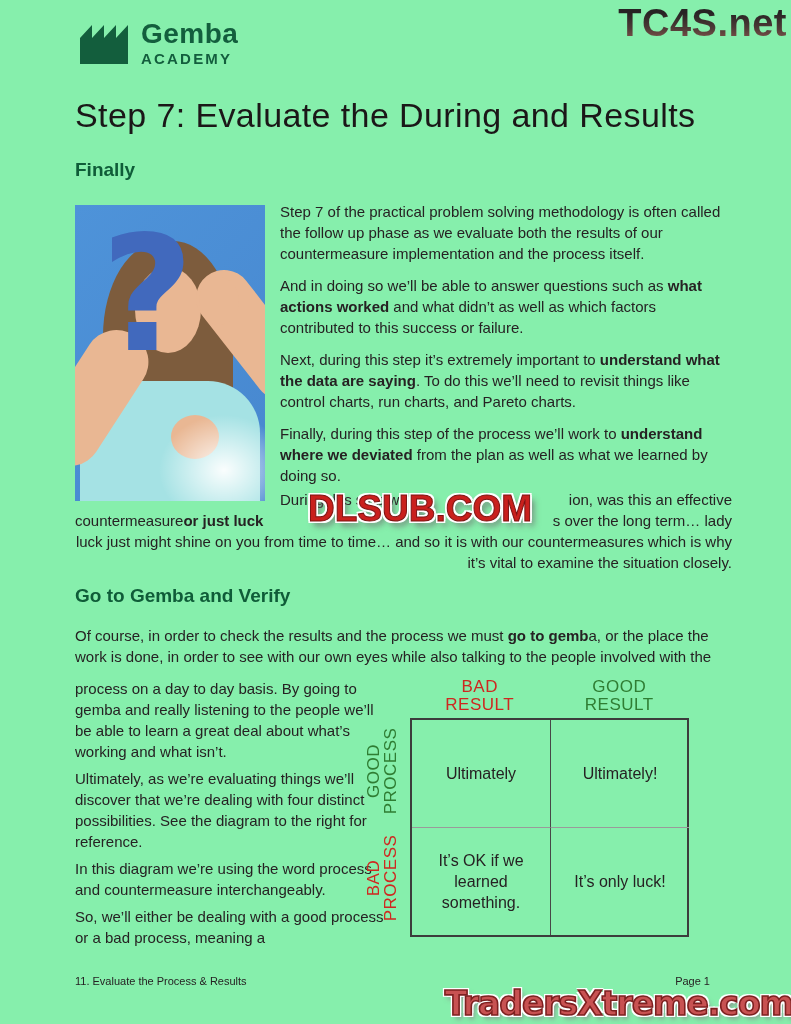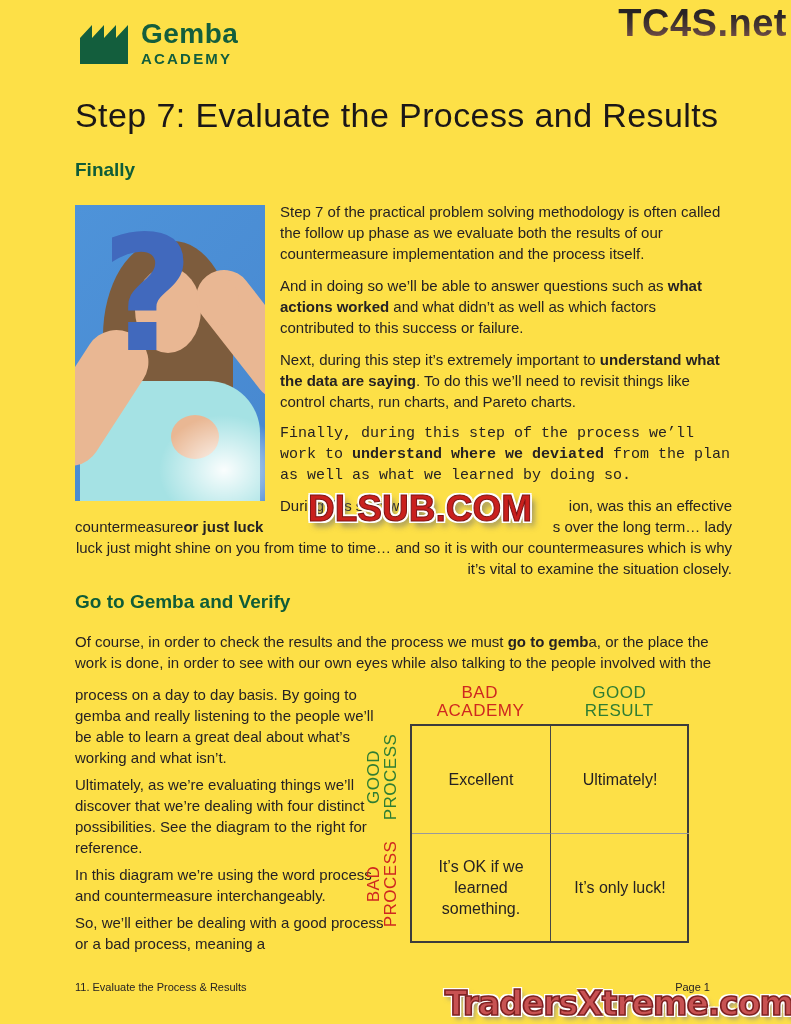--- a/index.html
+++ b/index.html
@@ -1,20 +1,20 @@
 <!DOCTYPE html>
 <html><head>
 <meta charset="utf-8">
 <style>
   * { box-sizing: border-box; margin: 0; padding: 0; }
   html,body { background:#fff; }
   .page {
     position: relative;
     width: 791px; height: 1024px;
-    background: #fde047;
+    background: #86efac;
     font-family: "Liberation Sans", sans-serif;
     color: #262223;
     overflow: hidden;
     margin: 0 auto;
   }
   .content { position: relative; padding: 96px 59px 0 75px; }
 
   
   .logo { position:absolute; top:20px; left:78px; display:flex; align-items:flex-start; gap:7px; }
   .logo svg { display:block; }
@@ -41,21 +41,21 @@
   h2.green { font-size:19px; font-weight:bold; color:#0f5c38; }
   h2.overview { margin:24px 0 20px; }
   h2.gemba { margin:12px 0 18px; }
   p, .line { font-size:15px; line-height:21px; }
   p { margin:0 0 11px; }
   b { font-weight:bold; }
 
   
   .overview-body { position:relative; }
   .ov-text { margin-left:205px; }
-  .ov-text p:last-child { margin-bottom:9px;font-family:Liberation Mono, monospace; }
+  .ov-text p:last-child { margin-bottom:3px; }
 
   .photo {
     position:absolute; left:0; top:4px; width:190px; height:296px;
     background: linear-gradient(135deg,#4e93d9 0%, #4787cf 100%);
     overflow:hidden;
   }
   .hair  { position:absolute; left:28px; top:36px; width:130px; height:235px; background:#7d5c3d; border-radius:60px 60px 45px 45px / 95px 95px 60px 60px; }
   .face  { position:absolute; left:60px; top:62px; width:66px; height:86px; background:#e9b793; border-radius:50%; }
   .shirt { position:absolute; left:5px; bottom:-12px; width:180px; height:132px; background:#a5e2e4; border-radius:52px 52px 8px 8px; }
   .arm-l { position:absolute; left:-14px; bottom:28px; width:64px; height:150px; background:#e9b793; border-radius:32px; transform:rotate(33deg); }
@@ -135,21 +135,21 @@
     </span>
     <span class="logo-txt">
       <div class="logo-name">Gemba</div>
       <div class="logo-sub">ACADEMY</div>
     </span>
   </div>
 
   <div class="tc4s">TC4S.net</div>
 
   <div class="content">
-    <h1 class="title">Step 7: Evaluate the Process and Results</h1>
+    <h1 class="title">Step 7: Evaluate the During and Results</h1>
 
     <h2 class="green overview">Finally</h2>
 
     <div class="overview-body">
 
       <div class="photo">
         <div class="hair"></div>
         <div class="face"></div>
         <div class="arm-r"></div>
         <div class="shirt"></div>
@@ -192,30 +192,30 @@
       <div class="narrow">
         <p>process on a day to day basis.  By going to gemba and really listening to the people we’ll be able to learn a great deal about what’s working and what isn’t.</p>
         <p>Ultimately, as we’re evaluating things we’ll discover that we’re dealing with four distinct possibilities.  See the diagram to the right for reference.</p>
         <p>In this diagram we’re using the word process and countermeasure interchangeably.</p>
         <p>So, we’ll either be dealing with a good process or a bad process, meaning a</p>
       </div>
 
       <div class="matrix">
         <div class="m-head">
           <div>
-              <div class="inner c-red">BAD ACADEMY</div>
+              <div class="inner c-red">BAD RESULT</div>
             </div>
           <div>
               <div class="inner c-green">GOOD RESULT</div>
             </div>
         </div>
         <div class="vlabel good c-green">GOOD PROCESS</div>
         <div class="vlabel bad c-red">BAD PROCESS</div>
         <div class="m-grid">
-          <div class="cell tl">Excellent</div>
+          <div class="cell tl">Ultimately</div>
           <div class="cell tr">Ultimately!</div>
           <div class="cell bl">It’s OK if we learned something.</div>
           <div class="cell br">It’s only luck!</div>
         </div>
       </div>
     </div>
 
     <div class="footer">
       <span>11. Evaluate the Process &amp; Results</span>
       <span>Page 1</span>

